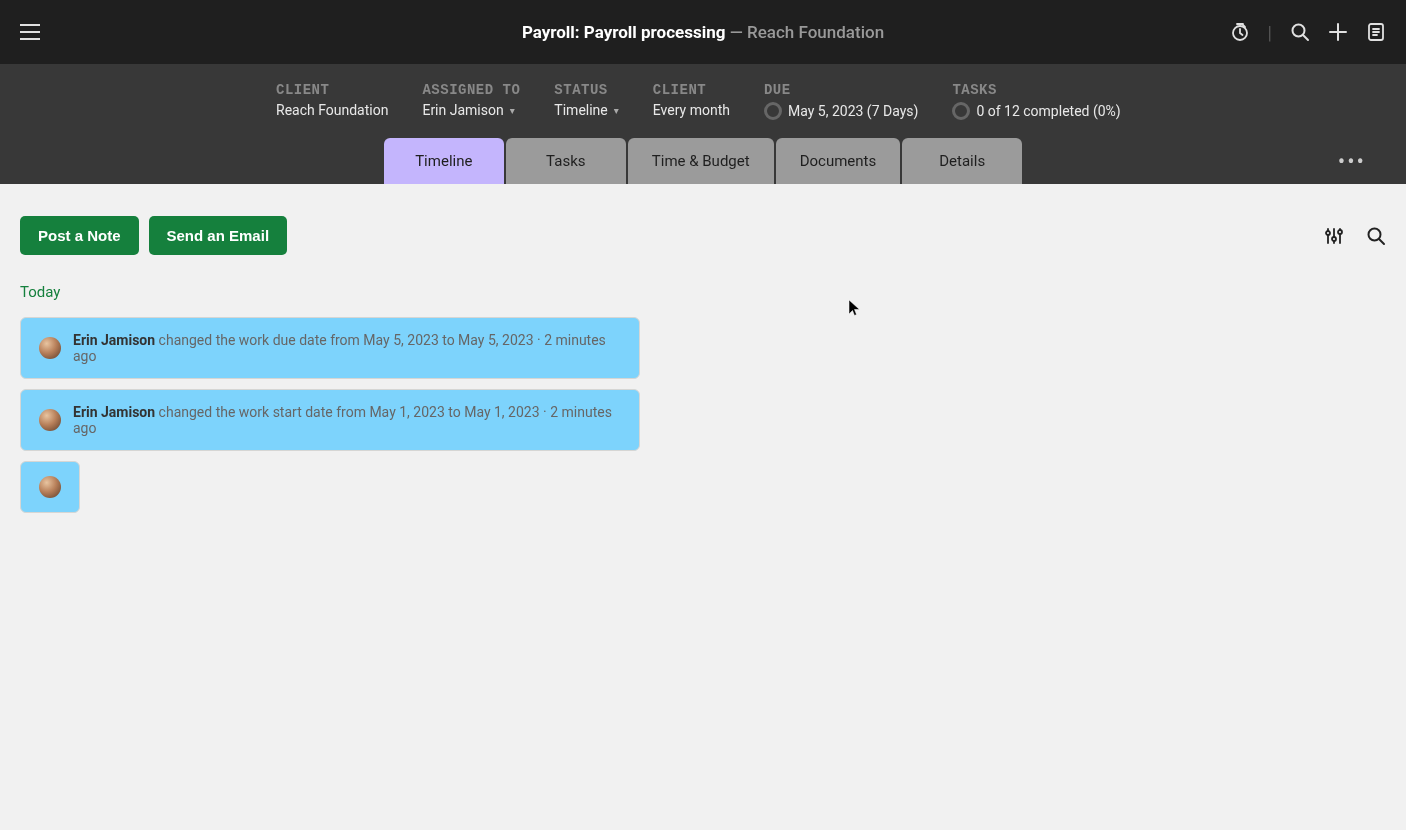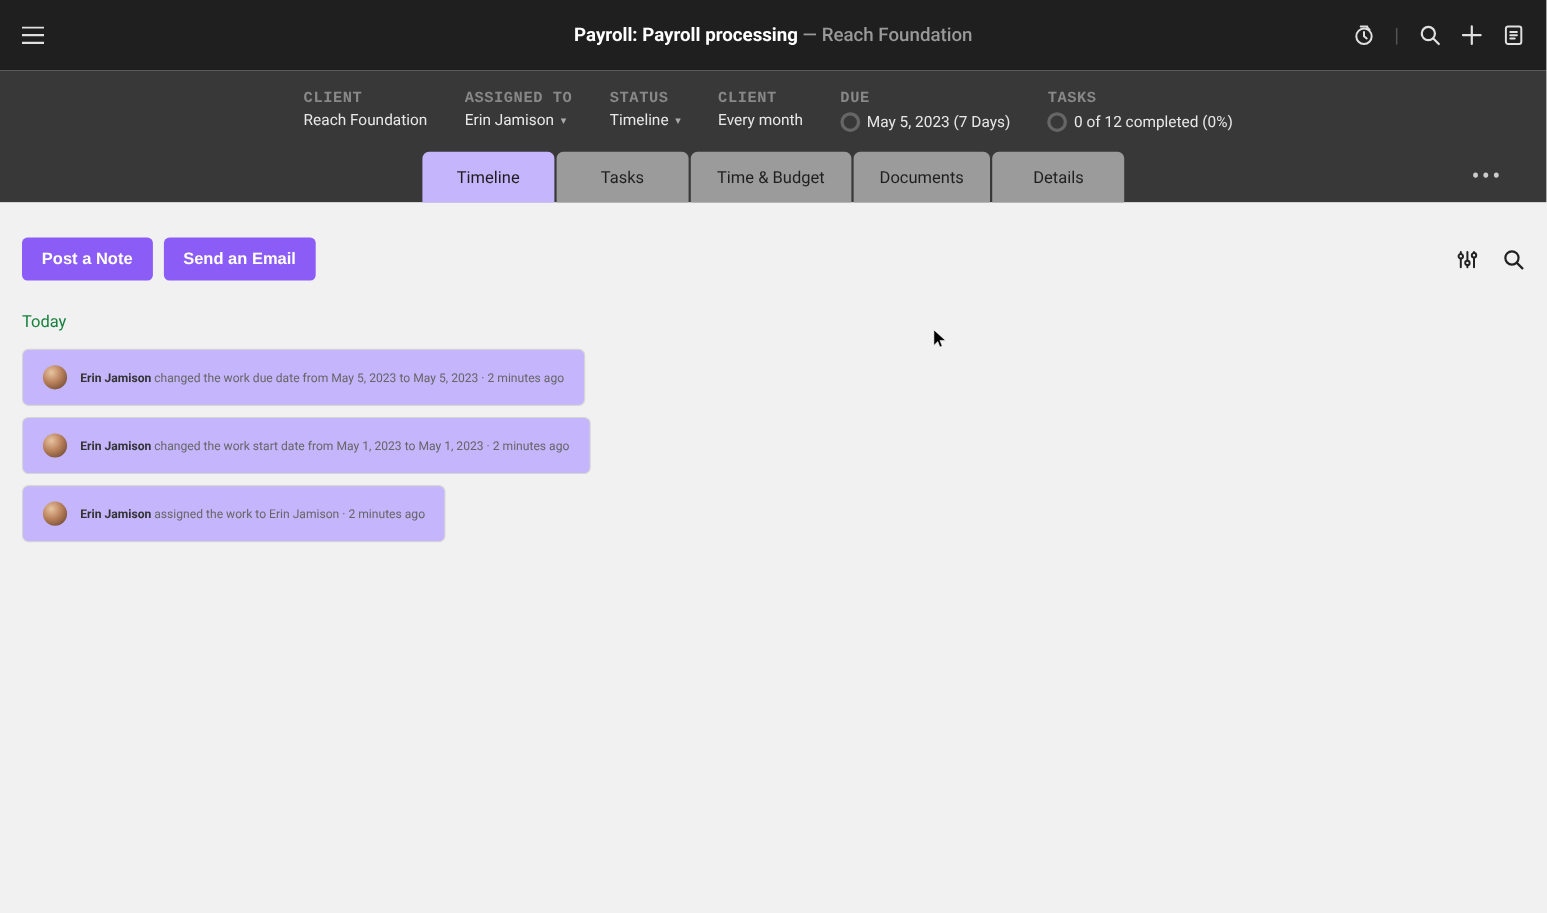--- a/index.html
+++ b/index.html
@@ -132,21 +132,21 @@
       padding: 32px 20px;
       height: calc(830px - 56px - 122px);
     }
     .actions-row {
       display: flex;
       align-items: center;
       gap: 10px;
       margin-bottom: 28px;
     }
     .btn-primary {
-      background: #8b5cf6;
+      background: #15803d;
       color: #fff;
       border: none;
       padding: 11px 18px;
       border-radius: 5px;
       font-size: 15px;
       font-weight: 600;
       cursor: pointer;
     }
     .actions-right {
       margin-left: auto;
@@ -159,28 +159,28 @@
       color: #15803d;
       margin-bottom: 16px;
     }
     .activity-list {
       display: flex;
       flex-direction: column;
       gap: 10px;
       align-items: flex-start;
     }
     .activity-item {
-      background: #c4b5fd;
+      background: #7dd3fc;
       border: 1px solid #d6d6d4;
       border-radius: 6px;
       padding: 14px 18px;
       display: flex;
       align-items: center;
       gap: 12px;
-      font-size: 11px;
+      font-size: 14px;
       color: #555;
       width: fit-content;
       max-width: 620px;
     }
     .avatar {
       width: 22px;
       height: 22px;
       border-radius: 50%;
       background: radial-gradient(circle at 35% 30%, #e8c4a0 0%, #b8805a 45%, #5a3a28 100%);
       flex-shrink: 0;
@@ -321,21 +321,20 @@
     <div class="activity-item">
       <div class="avatar"></div>
       <div><span class="actor">Erin Jamison</span><span class="act-text"> changed the work due date from May 5, 2023 to May 5, 2023 ·  </span><span class="act-time">2 minutes ago</span></div>
     </div>
     <div class="activity-item">
       <div class="avatar"></div>
       <div><span class="actor">Erin Jamison</span><span class="act-text"> changed the work start date from May 1, 2023 to May 1, 2023 ·  </span><span class="act-time">2 minutes ago</span></div>
     </div>
     <div class="activity-item">
       <div class="avatar"></div>
-      <div><span class="actor">Erin Jamison</span><span class="act-text"> assigned the work to Erin Jamison ·  </span><span class="act-time">2 minutes ago</span></div>
     </div>
   </div>
 </div>
 
 <div class="cursor-pointer">
   <svg width="14" height="18" viewBox="0 0 14 18">
       <path d="M1 1l0 14 3.5-3.5 2 5 2-1-2-5 5 0z" fill="#000" stroke="#fff" stroke-width="0.5"></path>
     </svg>
 </div>
 

